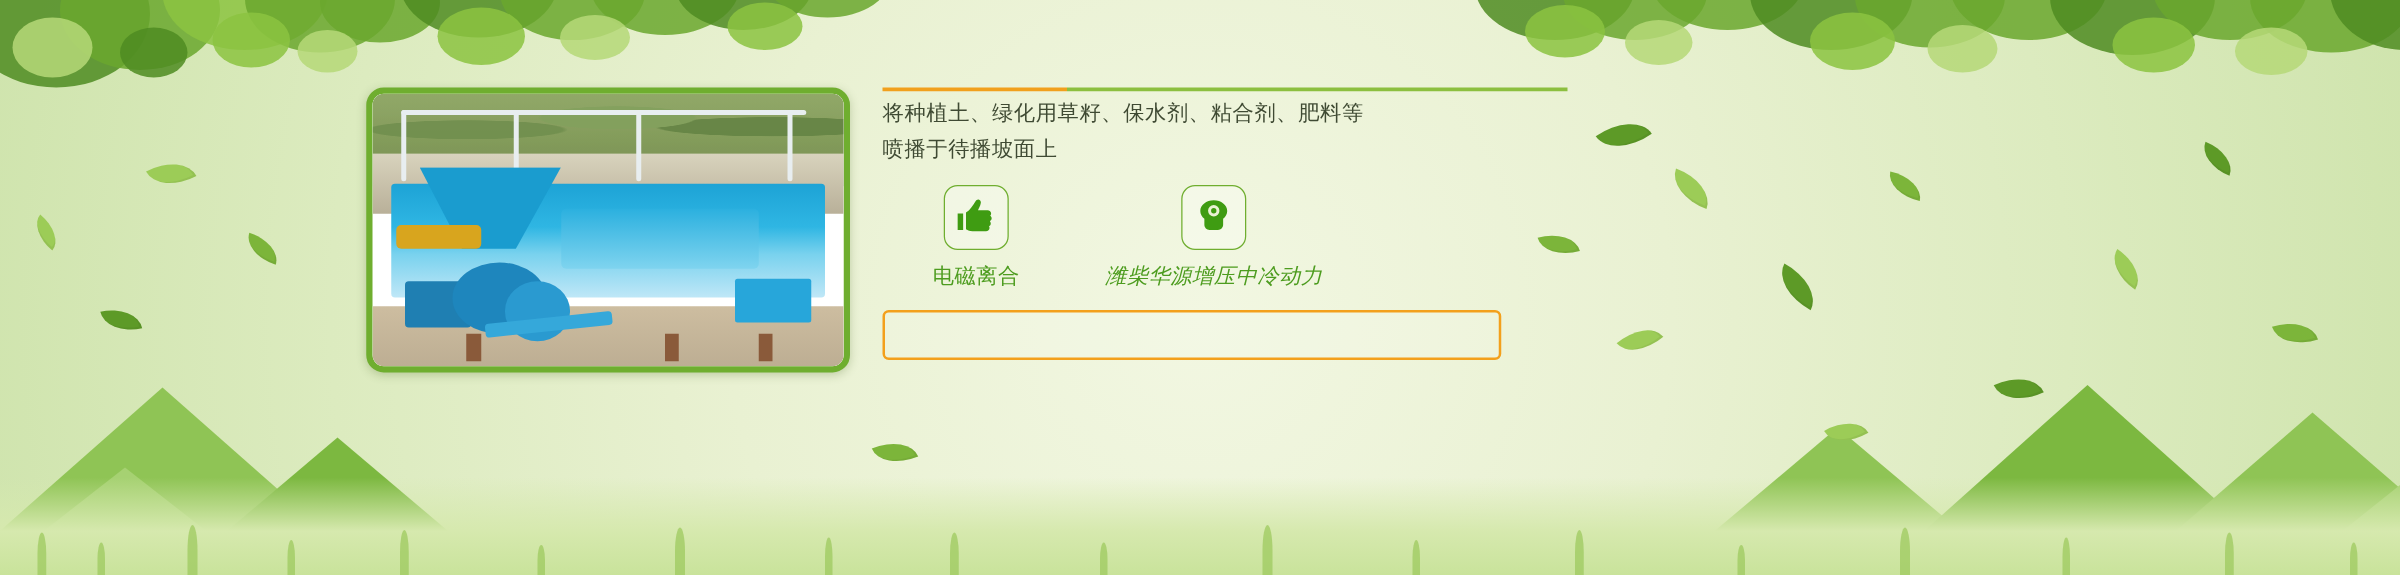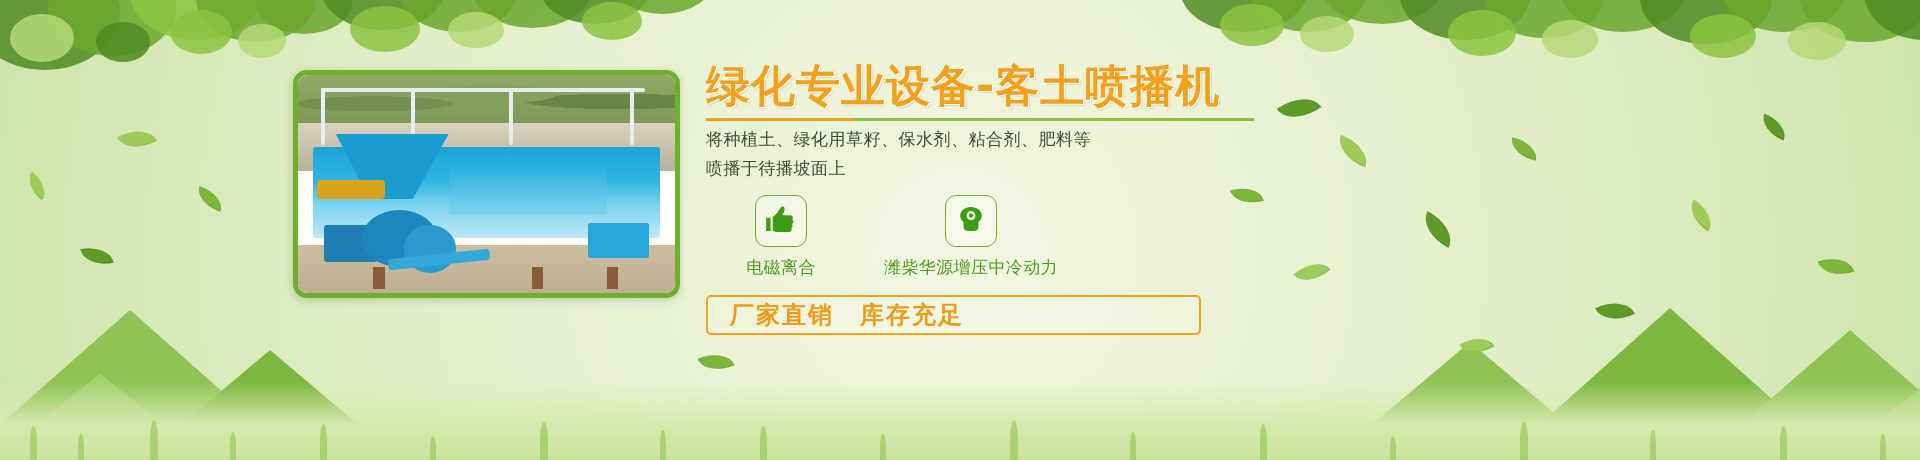--- a/index.html
+++ b/index.html
@@ -259,57 +259,52 @@
       <div class="ph-pipe"></div>
       <div class="ph-box"></div>
       <div class="ph-leg" style="left:20%;"></div>
       <div class="ph-leg" style="left:62%;"></div>
       <div class="ph-leg" style="left:82%;"></div>
     </div>
   </div>
 
   <div id="content">
 
-    <div id="title">绿化专业设备-客土喷播机</div>
     <div id="title-rule"></div>
 
     <div class="subline">将种植土、绿化用草籽、保水剂、粘合剂、肥料等</div>
     <div class="subline">喷播于待播坡面上</div>
 
     <div id="features">
 
       <div class="feature" style="width:150px;">
         <div class="feature-icon">
           <span>
             <svg viewBox="0 0 24 24" aria-hidden="true">
               <path d="M1.5 11.2h3.1v9.3H1.5z"></path>
               <path d="M6.2 10.6c1.1-.6 2.1-1.6 3-2.8.9-1.2 1.6-2.4 2.4-3.6.4-.6 1-1.1 1.7-1 .9.1 1.4 1 1.3 1.9-.1.9-.5 1.8-.9 2.7-.2.5-.5 1-.7 1.5h5.4c1.1 0 2 .8 2 1.8 0 .5-.2 1-.5 1.3.5.3.8.9.8 1.5 0 .7-.4 1.3-1 1.6.3.3.5.8.5 1.3 0 .7-.4 1.3-1 1.6.2.3.3.6.3 1 0 1-.9 1.8-2 1.8H9.8c-1.3 0-2.5-.4-3.6-1.1v-9.5z"></path>
             </svg>
           </span>
         </div>
         <div class="feature-label">电磁离合</div>
       </div>
 
 
-      <div class="feature" style="width:230px;">
+      <div class="feature" style="width:230px;font-style:italic;">
         <div class="feature-icon">
           <span>
             <svg viewBox="0 0 24 24" aria-hidden="true">
               <path d="M12 3.6c-4.2 0-7.6 2.7-7.6 6.1 0 1.7.9 3.3 2.3 4.4v3.4c0 1.6 1.3 2.9 2.9 2.9h4.8c1.6 0 2.9-1.3 2.9-2.9v-3.4c1.4-1.1 2.3-2.7 2.3-4.4 0-3.4-3.4-6.1-7.6-6.1z"></path>
               <circle cx="12" cy="9.6" r="3.2" fill="#eaf2d4"></circle>
               <circle cx="12" cy="9.6" r="1.5"></circle>
             </svg>
           </span>
         </div>
         <div class="feature-label">潍柴华源增压中冷动力</div>
       </div>
 
     </div>
 
     <div id="cta-bar">
-      <div id="cta-slogans">
-        <span class="slogan">厂家直销</span>
-        <span class="slogan">库存充足</span>
-      </div>
     </div>
 
   </div>
 </div>
 
 </body></html>

